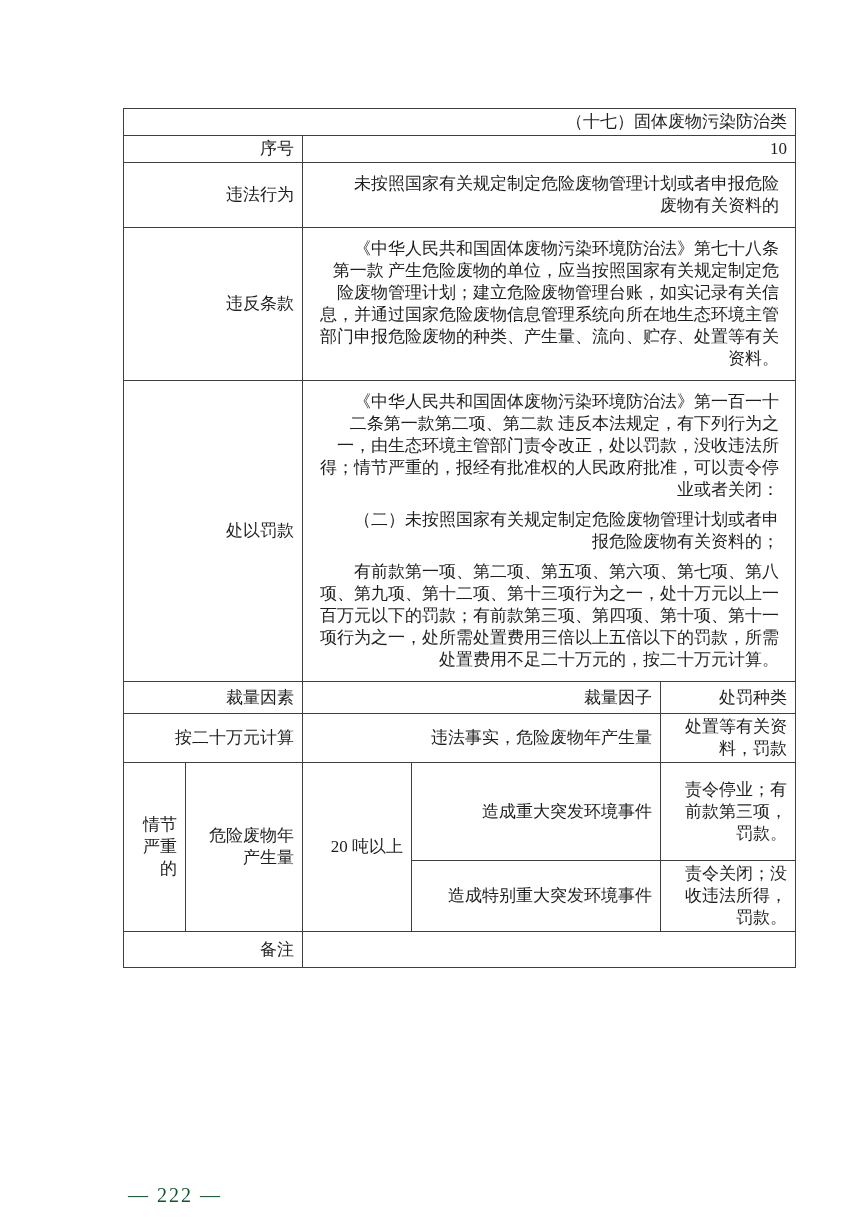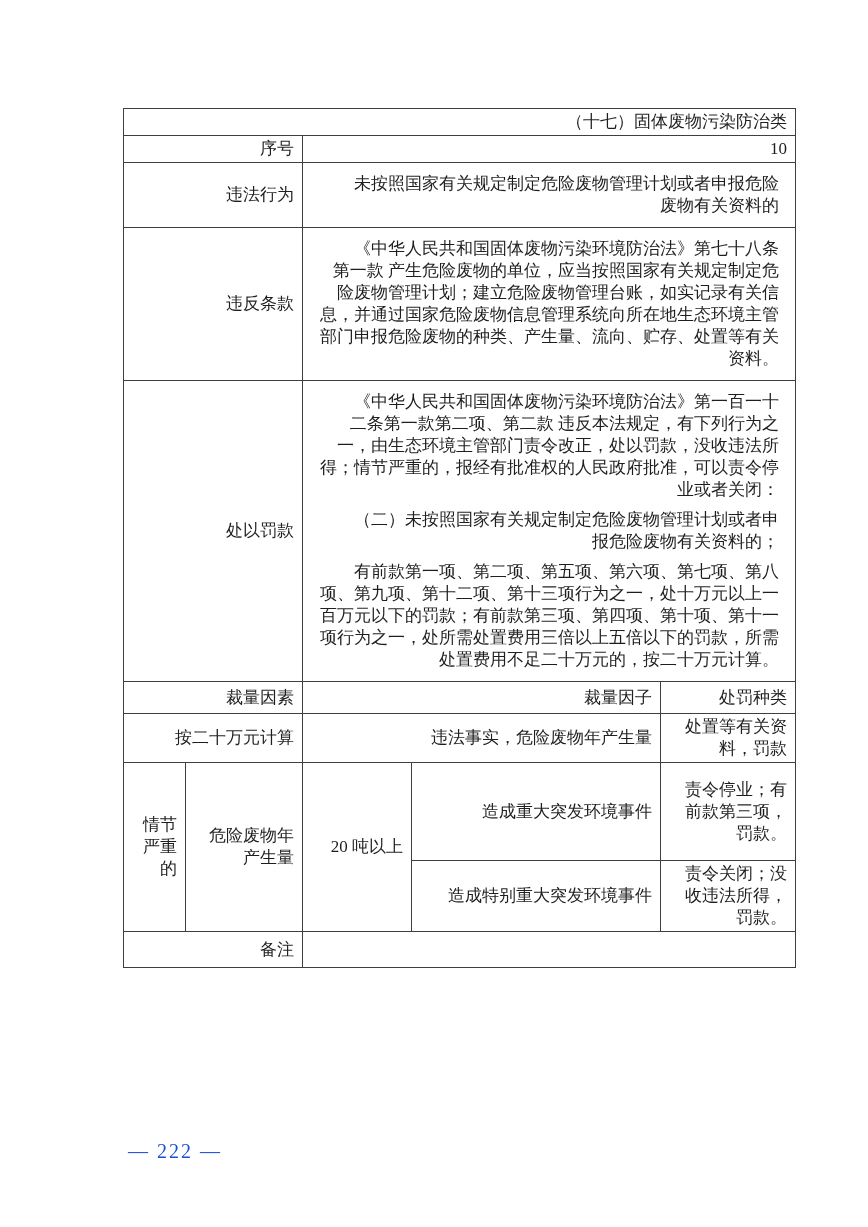--- a/index.html
+++ b/index.html
@@ -37,24 +37,24 @@
     vertical-align: middle;
     font-family: Liberation Serif, serif;
   }
   p.para {
     margin: 8px;
     text-indent: 2em;
   }
   .page-footer {
     position: absolute;
     left: 128px;
-    top: 1140px;
+    top: 1184px;
     font-size: 20px;
     letter-spacing: 2px;
-    color: #1d4ed8;
+    color: #14532d;
   }
 </style>
 </head>
 <body>
 
 <table class="doc-table">
   <colgroup>
     <col style="width:62px">
     <col style="width:117px">
     <col style="width:109px">

